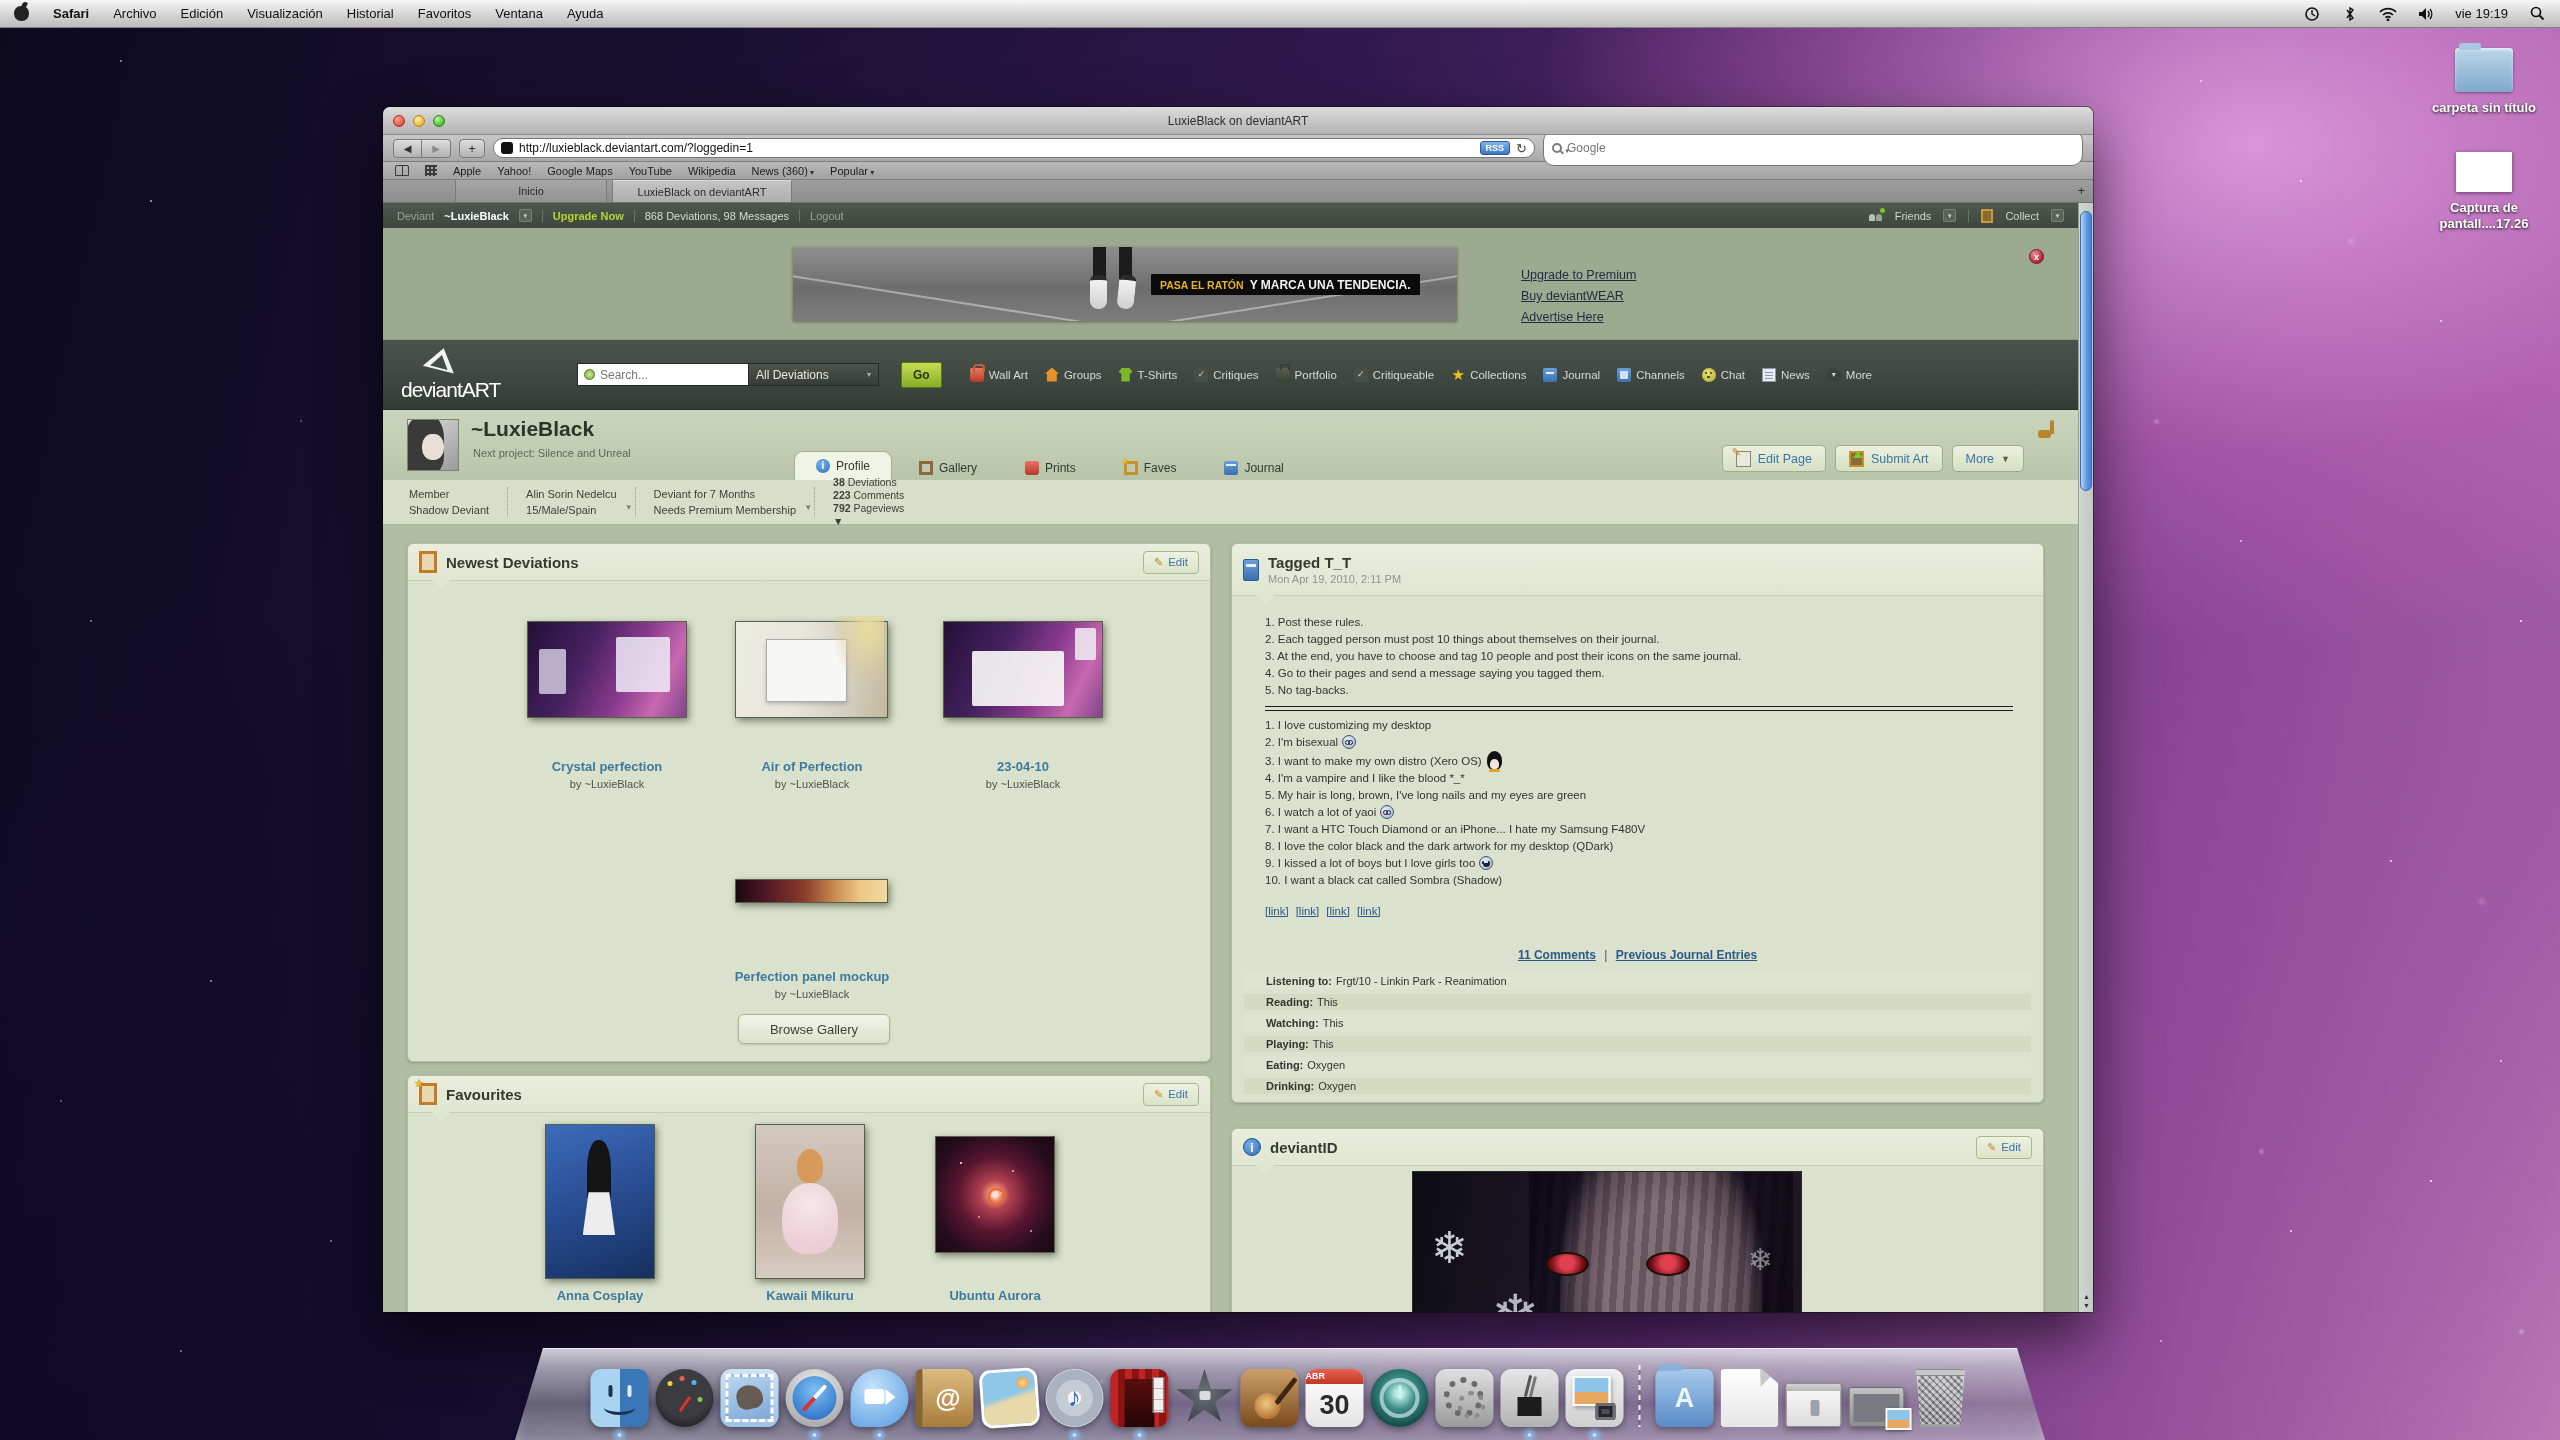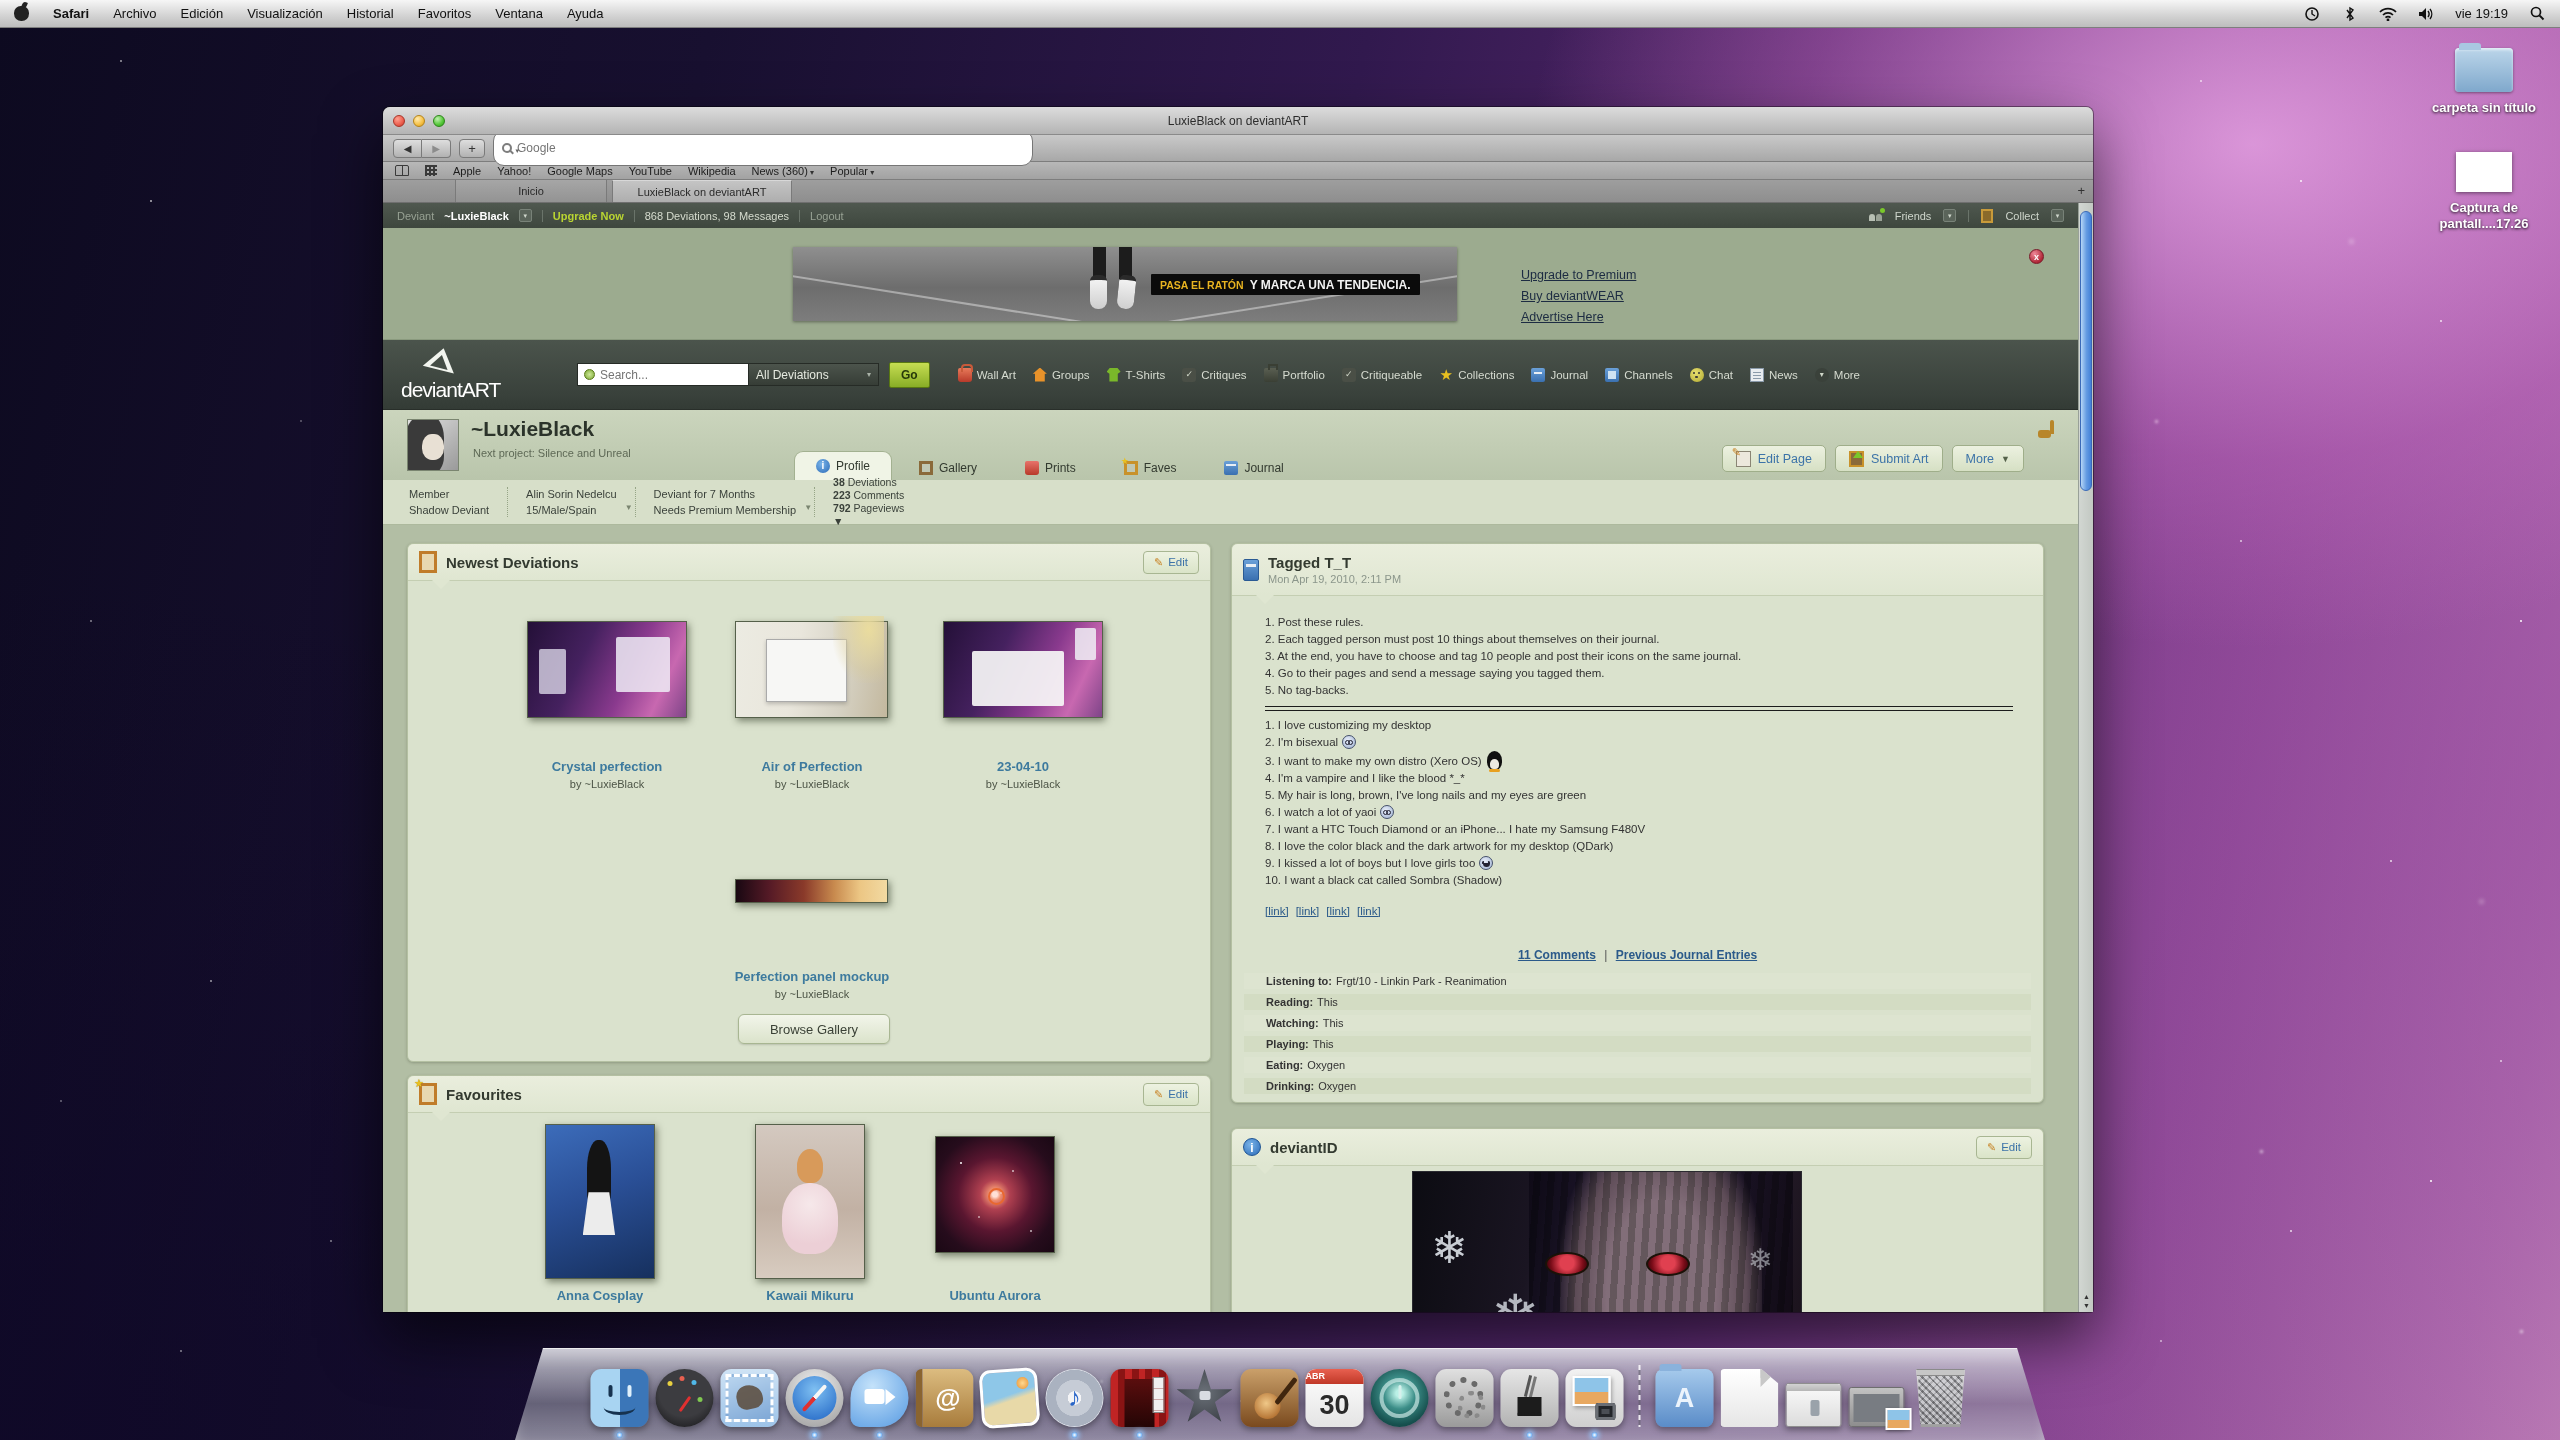--- a/index.html
+++ b/index.html
@@ -100,21 +100,21 @@
 .dalogo{width:142px;height:54px;position:relative;flex:none}
 .dalogo .leaf{position:absolute;left:24px;top:0;width:0;height:0;border-left:16px solid transparent;border-right:16px solid transparent;border-bottom:22px solid #f2f5ef;transform:rotate(14deg)}
 .dalogo .leaf::after{content:"";position:absolute;left:-9px;top:7px;width:0;height:0;border-left:9px solid transparent;border-right:9px solid transparent;border-bottom:13px solid #454e46}
 .dalogo .word{position:absolute;bottom:0;left:0;font-size:21px;color:#fff;letter-spacing:-1px}
 .dasearch{display:flex;align-items:center;margin-left:34px;flex:none}
 .dsinput{width:172px;height:23px;background:#fff;border:1px solid #262b26;display:flex;align-items:center;gap:5px;padding:0 6px}
 .dsinput input{flex:1;border:none;outline:none;background:transparent;font:12px "Liberation Sans",sans-serif;color:#555;min-width:0}
 .smag{width:11px;height:11px;border-radius:50%;background:radial-gradient(#cfe89a,#7aa832);border:1px solid #5a7a1a;flex:none}
 .dselect{width:130px;height:23px;background:linear-gradient(#4c544c,#363d36);border:1px solid #262b26;border-left:none;color:#e6eae0;font-size:12px;display:flex;align-items:center;justify-content:space-between;padding:0 7px}
 .dselect .ar{font-size:8px;color:#aab2a8}
-.gobtn{height:23px;padding:12px 11px;margin-left:10px;background:linear-gradient(#c6dd52,#88ad26);border:1px solid #597812;border-radius:2px;color:#26380a;font-weight:bold;font-size:12px;display:flex;align-items:center}
+.gobtn{height:23px;padding:12px 11px;margin-left:22px;background:linear-gradient(#c6dd52,#88ad26);border:1px solid #597812;border-radius:2px;color:#26380a;font-weight:bold;font-size:12px;display:flex;align-items:center}
 .danav-items{display:flex;gap:17px;margin-left:28px;font-size:11.5px;color:#d6dbd0;align-items:center;flex-wrap:nowrap}
 .nitem{display:flex;align-items:center;gap:5px;white-space:nowrap}
 .ni{width:14px;height:14px;flex:none;position:relative;display:inline-block}
 .ni-wall{background:linear-gradient(#e87a5a,#b83a2a);border-radius:2px 2px 3px 3px}
 .ni-wall::before{content:"";position:absolute;top:-4px;left:3px;width:8px;height:6px;border:2px solid #c85a3a;border-bottom:none;border-radius:4px 4px 0 0}
 .ni-house{background:#e8922a;clip-path:polygon(50% 0,100% 45%,85% 45%,85% 100%,15% 100%,15% 45%,0 45%)}
 .ni-shirt{background:#7ab82a;clip-path:polygon(25% 0,75% 0,100% 30%,80% 45%,80% 100%,20% 100%,20% 45%,0 30%)}
 .ni-bub{background:#4a4f46;border-radius:3px}
 .ni-bub::before{content:"";position:absolute;bottom:-4px;left:3px;border:4px solid transparent;border-top-color:#4a4f46}
 .ni-bub::after{content:"✓";position:absolute;inset:0;color:#cfd6c8;font-size:9px;text-align:center;line-height:13px}
@@ -378,20 +378,26 @@
       </span>
       <span>LuxieBlack on deviantART</span>
     </div>
 
     <div class="toolbar">
       <span class="navcap">
         <span class="navbtn back">◀</span>
         <span class="navbtn fwd">▶</span>
       </span>
       <span class="plusbtn">+</span>
+      <span class="urlfield">
+        <span class="favicon"></span>
+        <input value="http://luxieblack.deviantart.com/?loggedin=1" style="">
+        <span class="rssbadge">RSS</span>
+        <span class="reload">↻</span>
+      </span>
       <span class="gfield">
         <span class="mag">
             <span class="dd">▾</span>
           </span>
         <input placeholder="Google" style="">
       </span>
     </div>
 
     <div class="bookbar">
       <span class="bkic"></span>

